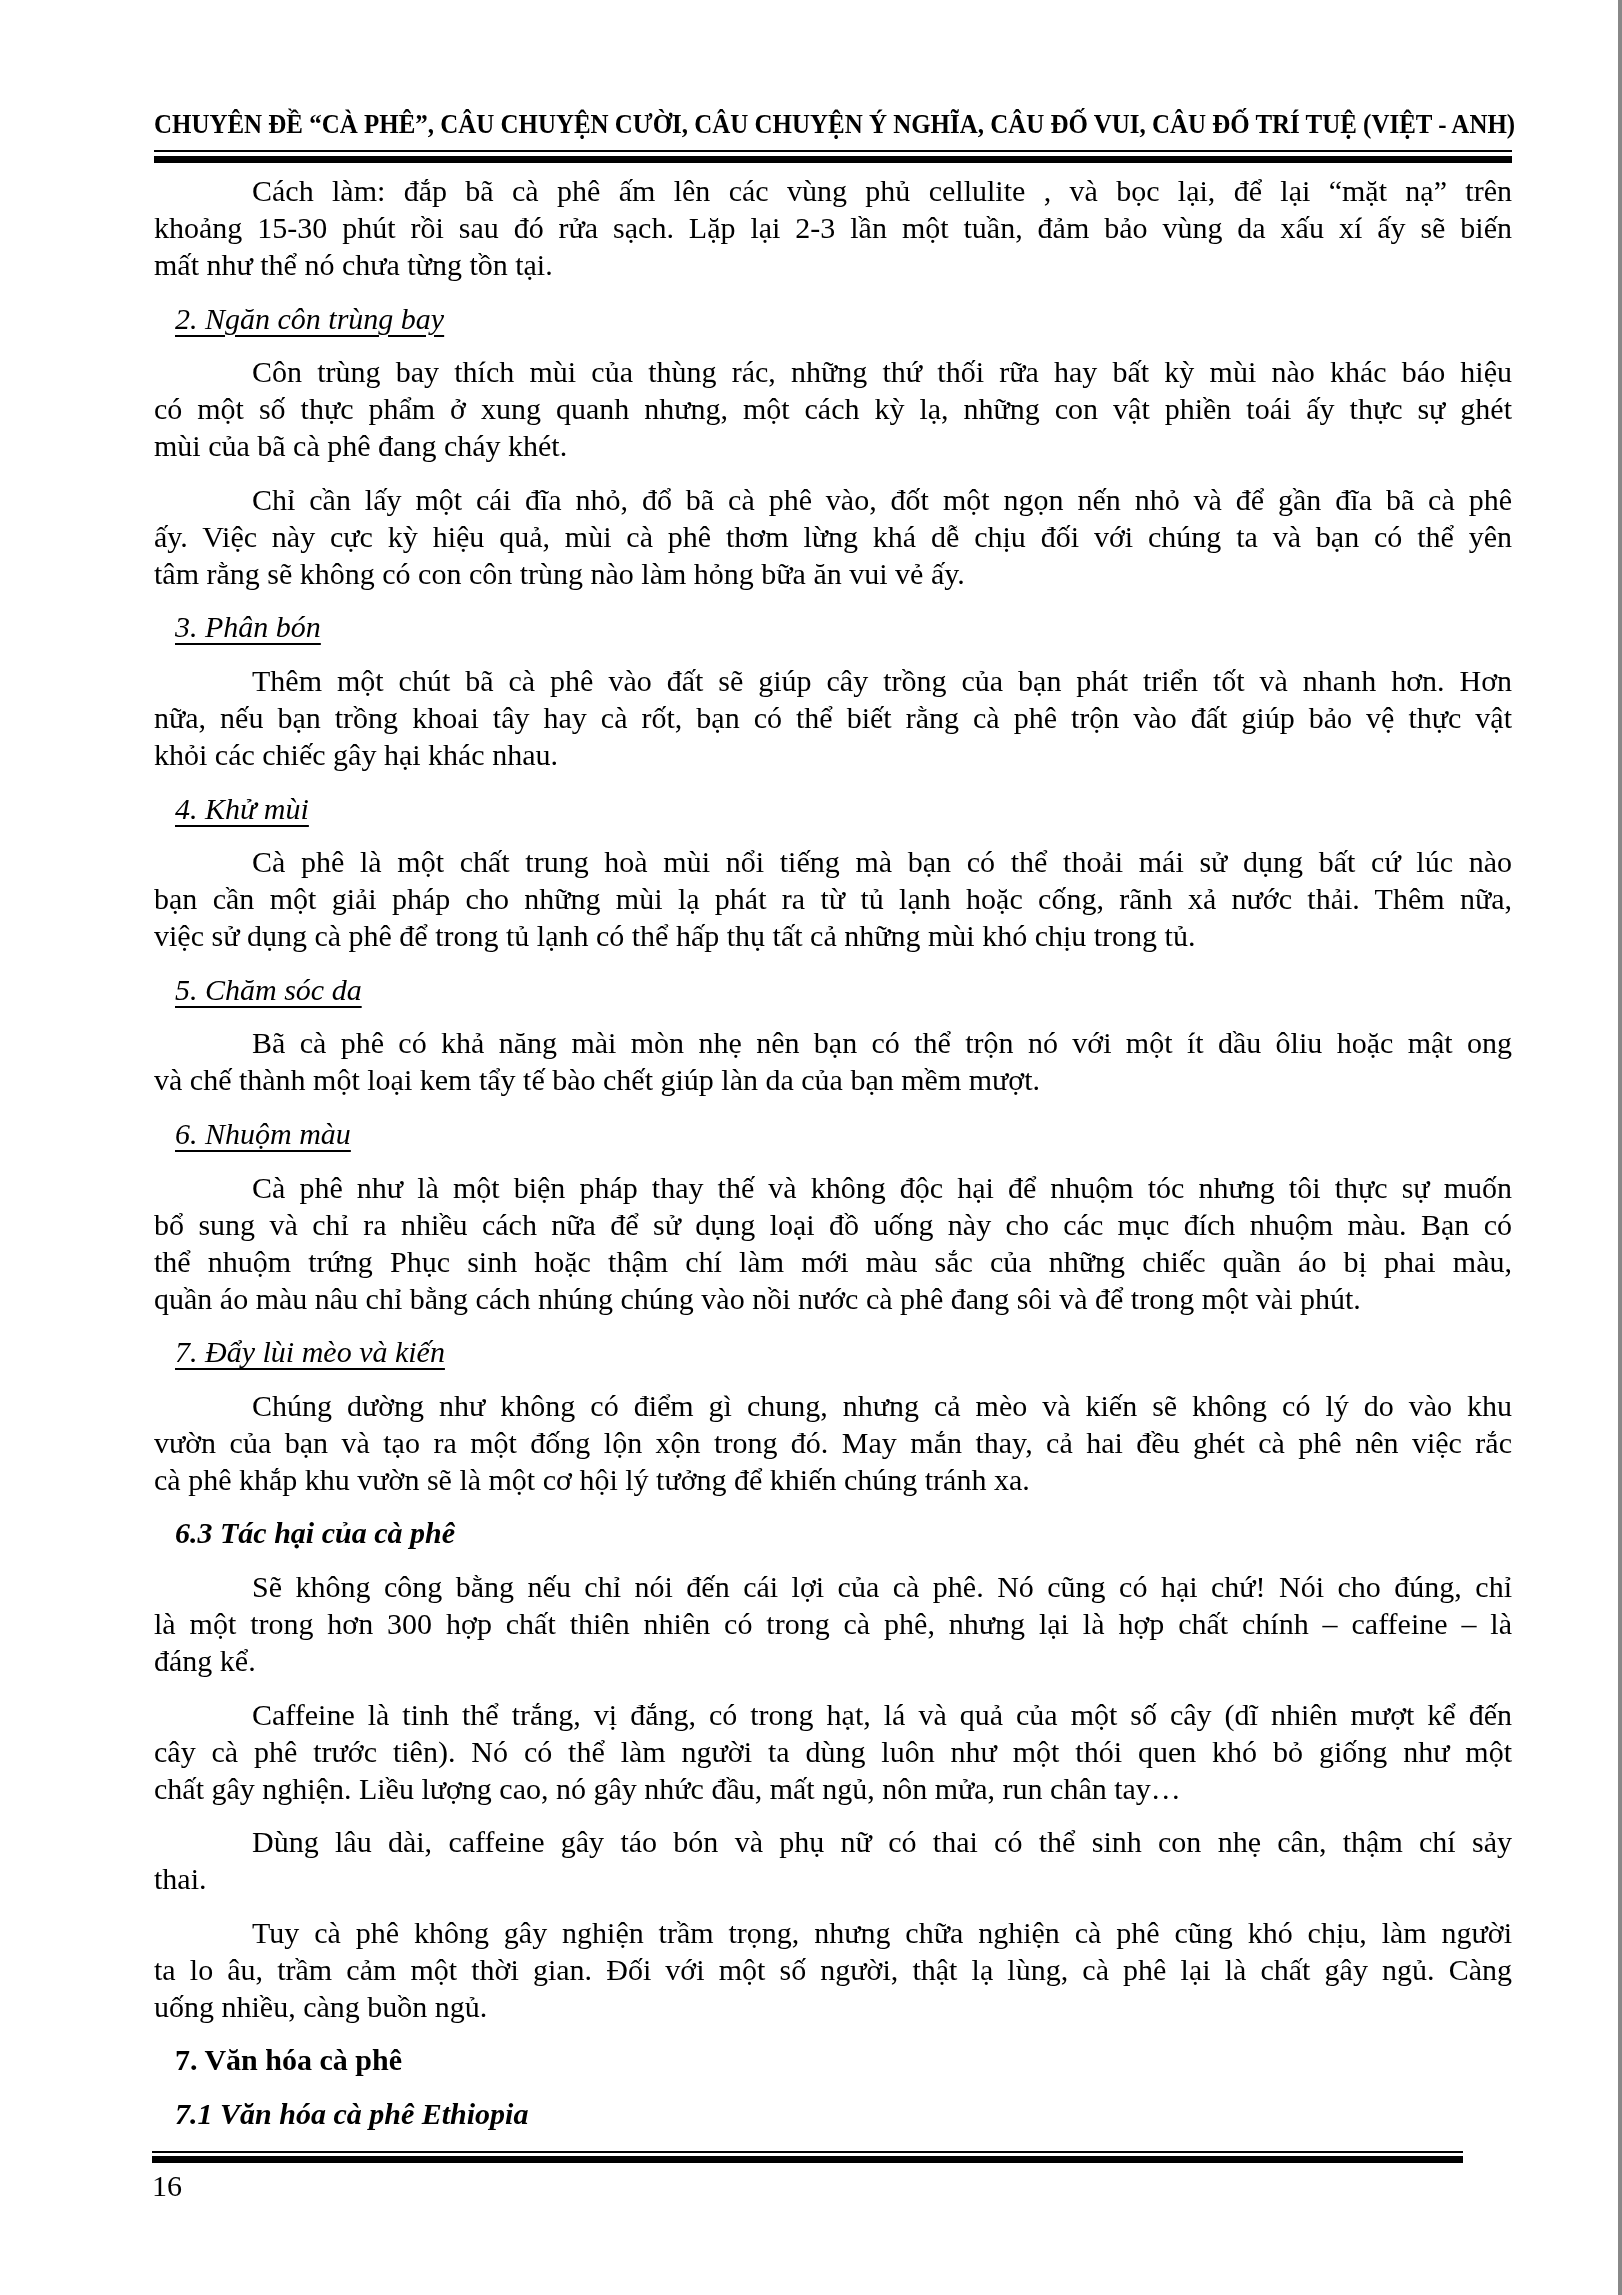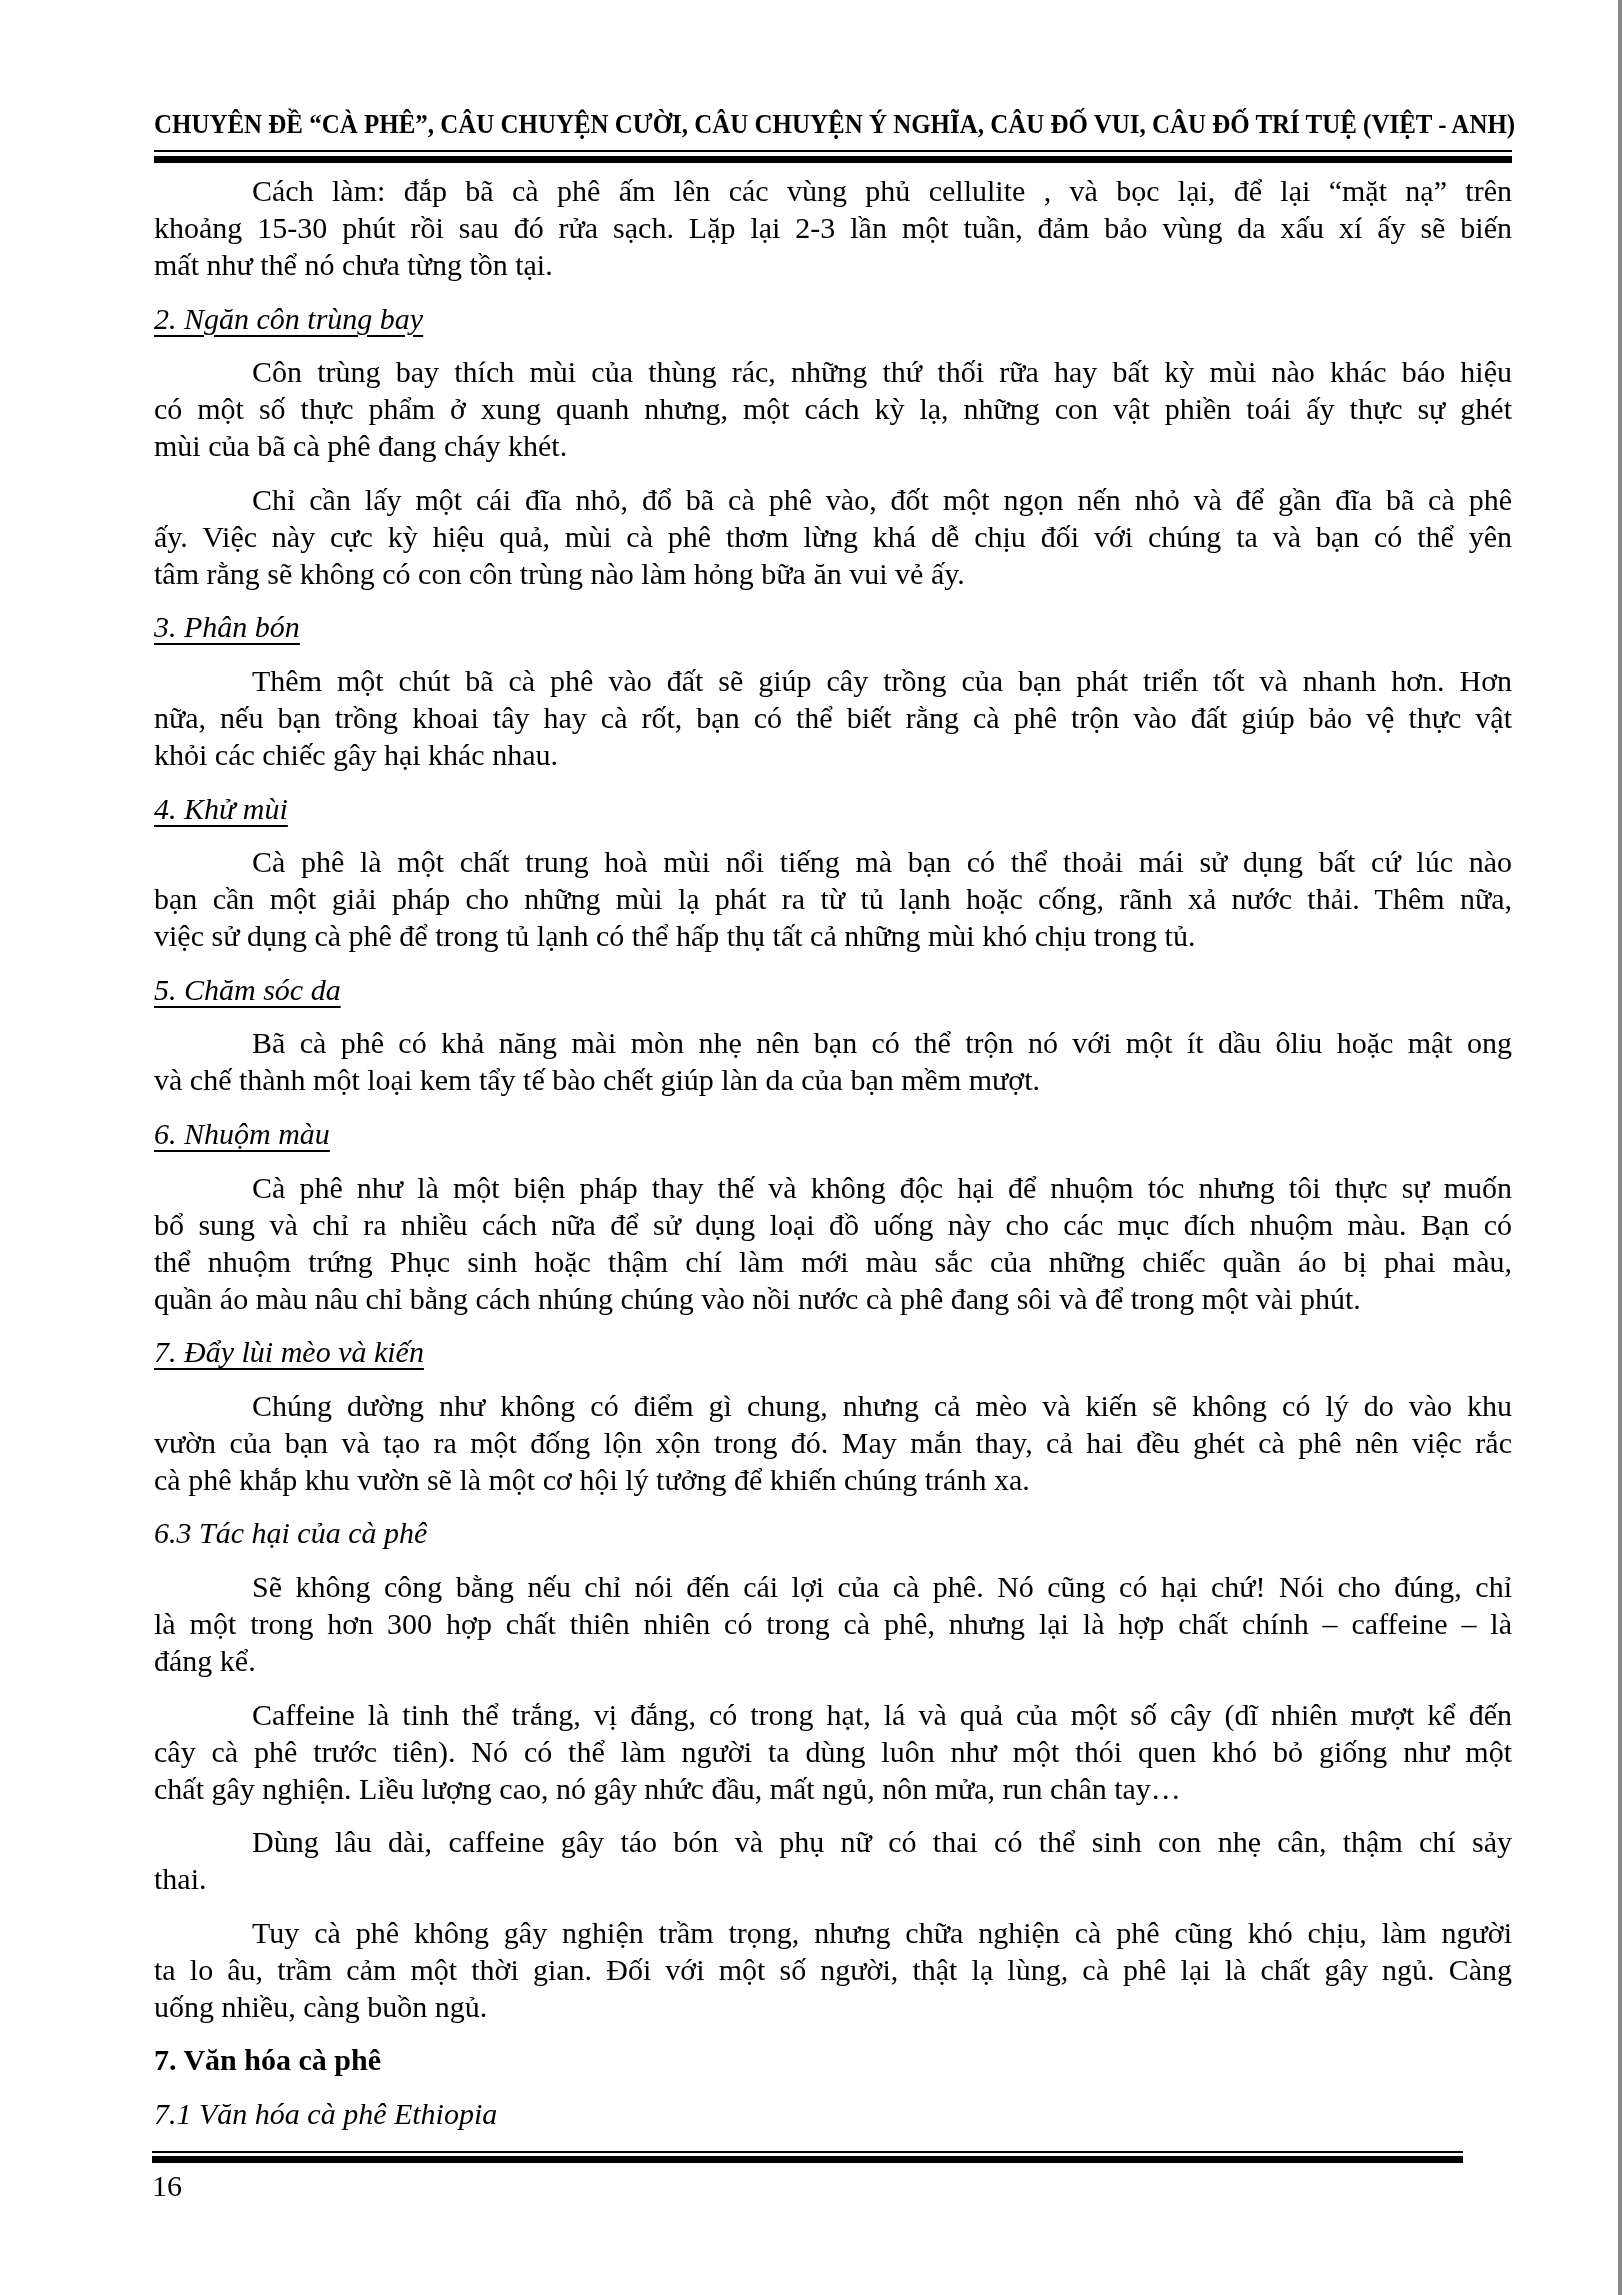--- a/index.html
+++ b/index.html
@@ -38,23 +38,23 @@
   }
   .block{margin:0;}
   .block + .block{margin-top:16.6px;}
   .tline{
     text-align:justify;
     text-align-last:justify;
     white-space:normal;
   }
   .tline.first{text-indent:98px;}
   .tline.last{text-align:center;text-align-last:left;}
-  .heading{white-space:nowrap;}
+  .heading{white-space:nowrap;margin-left:21px;}
   .h-iu{font-style:italic;text-decoration:underline;text-decoration-thickness:2.4px;text-underline-offset:6.3px;}
-  .h-bi{font-weight:normal;font-style:italic;}
+  .h-bi{font-weight:bold;font-style:italic;}
   .h-b{font-weight:bold;}
   .doc-footer{
     position:absolute;left:152px;top:2151px;width:1311px;
   }
   .doc-footer .rule.thin{margin-top:0;height:2.4px;}
   .doc-footer .rule.thick{margin-top:2.4px;height:7.1px;}
   .page-number{
     margin-top:4.8px;
     font-size:30px;line-height:36px;
   }

